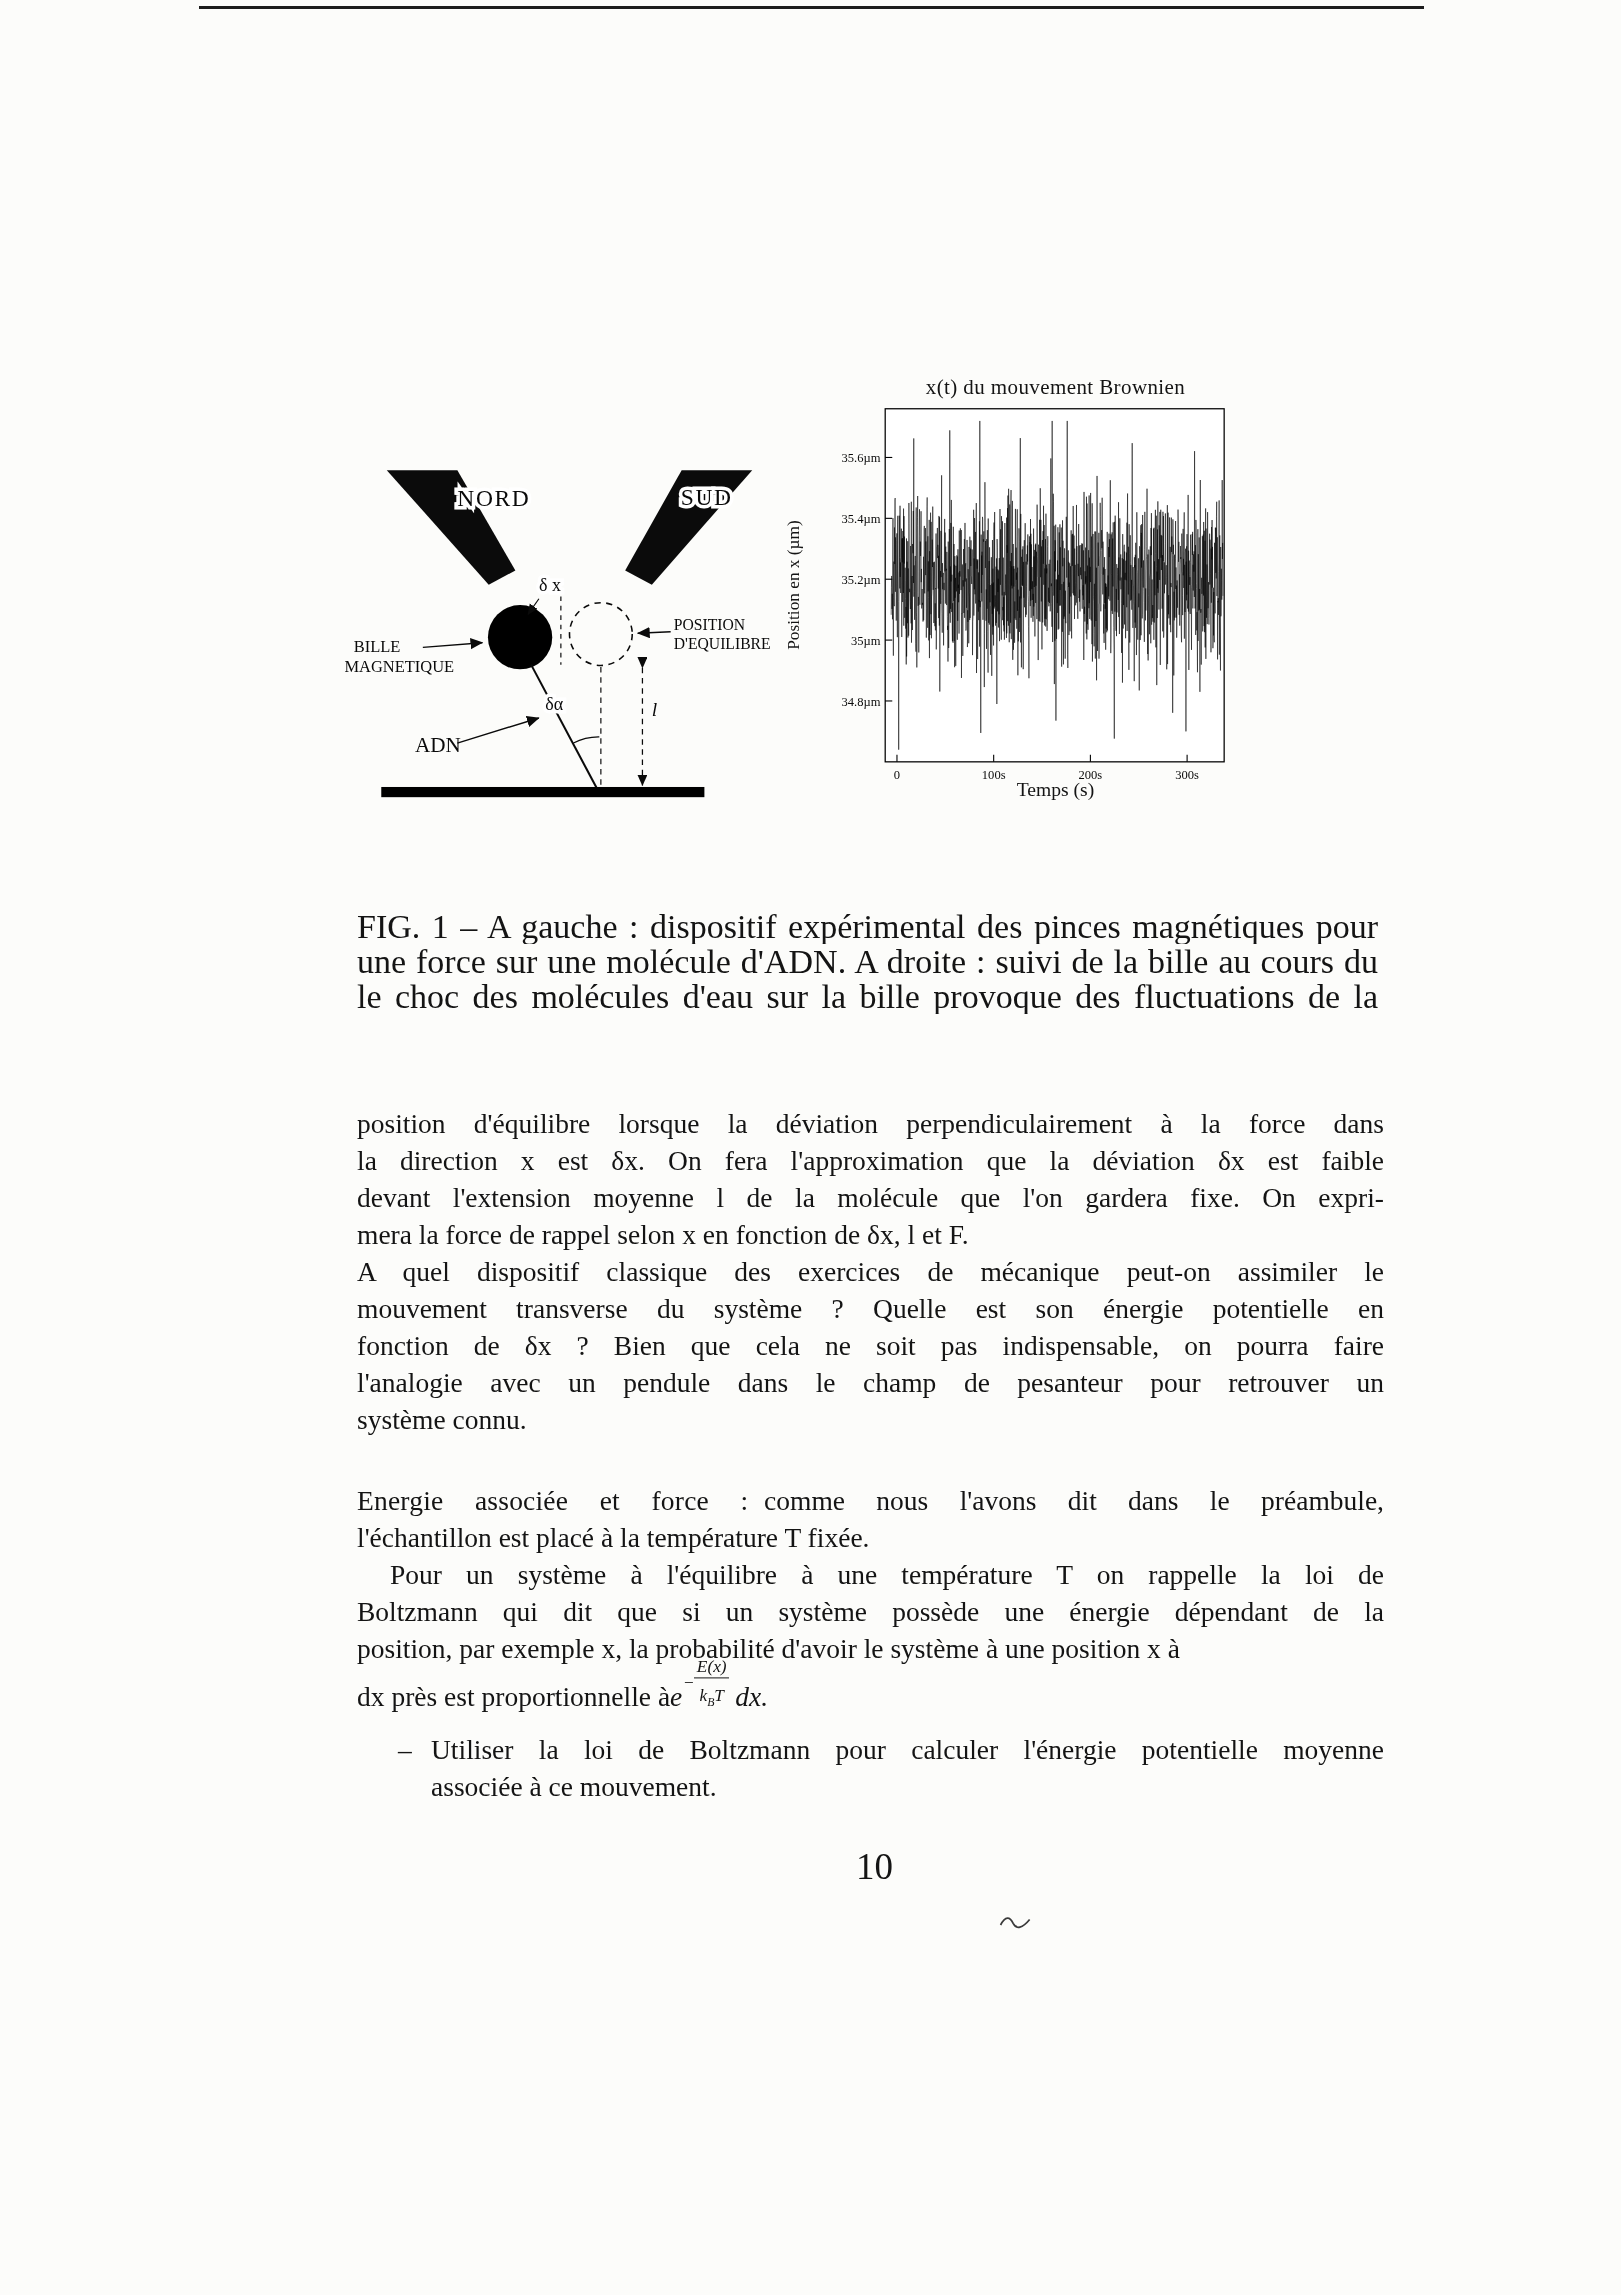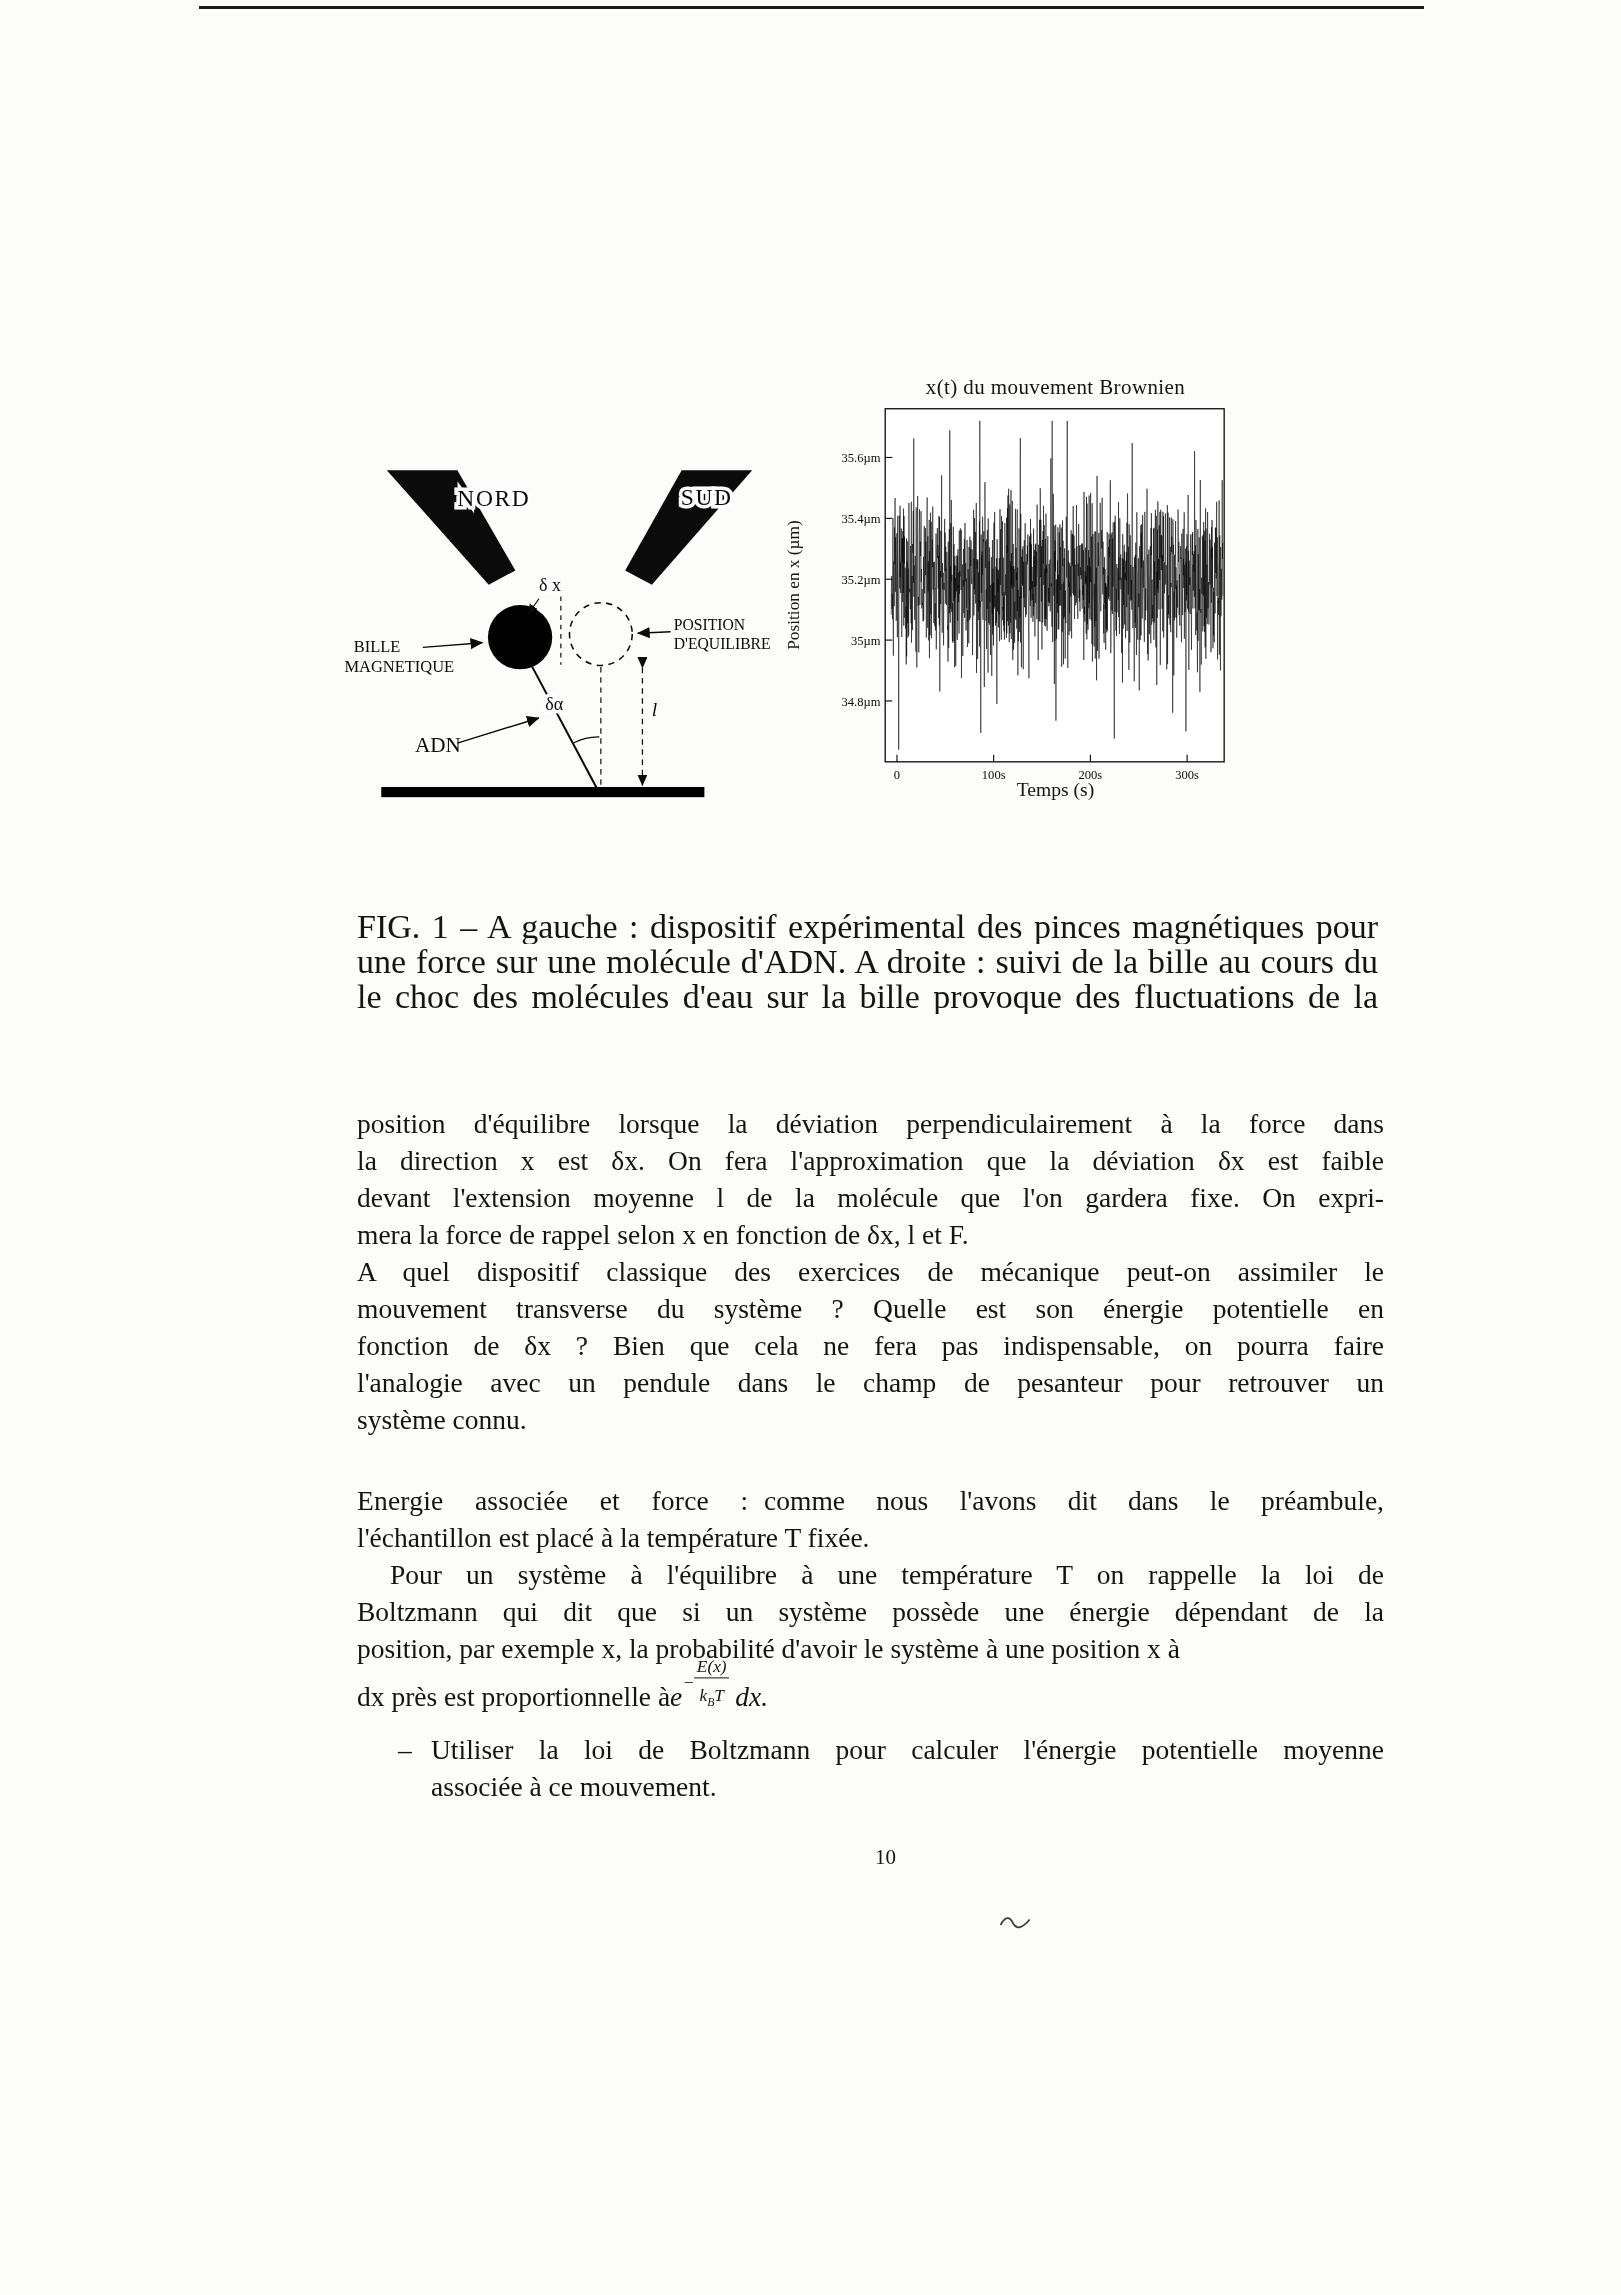--- a/index.html
+++ b/index.html
@@ -44,21 +44,21 @@
   .frac{display:inline-block;text-align:center;margin-left:0.8px;}
   .frac .num{display:block;border-bottom:1.4px solid #141414;padding:0 2.4px 0.8px;}
   .frac .den{display:block;padding-top:9px;}
   .frac sub{font-size:11.8px;}
   .f-suffix{margin-left:6.3px;}
 
   .list-item{position:relative;margin-top:9.4px;margin-left:41px;padding-left:33px;}
   .list-item .dash{position:absolute;left:0;top:0;}
   .list-item .tline{height:37px;}
 
-  .page-number{position:absolute;left:372px;top:1845px;width:1027px;text-align:center;font-size:21px;}
+  .page-number{position:absolute;left:361px;top:1845px;width:1027px;text-align:center;font-size:37px;}
   .squiggle{position:absolute;left:999px;top:1914px;}
 </style>
 </head>
 <body>
 
 <div class="page">
 
   <div class="artifact-line"></div>
 
   <svg class="diagram" viewBox="0 0 590 445">
@@ -138,21 +138,21 @@
   <div class="body-text">
     <div id="para1">
         <div class="tline">position d'équilibre lorsque la déviation perpendiculairement à la force dans</div>
         <div class="tline">la direction x est δx. On fera l'approximation que la déviation δx est faible</div>
         <div class="tline">devant l'extension moyenne l de la molécule que l'on gardera fixe. On expri-</div>
         <div class="tline last">mera la force de rappel selon x en fonction de δx, l et F.</div>
       </div>
     <div id="para2">
         <div class="tline">A quel dispositif classique des exercices de mécanique peut-on assimiler le</div>
         <div class="tline">mouvement transverse du système ? Quelle est son énergie potentielle en</div>
-        <div class="tline">fonction de δx ? Bien que cela ne fera pas indispensable, on pourra faire</div>
+        <div class="tline">fonction de δx ? Bien que cela ne soit pas indispensable, on pourra faire</div>
         <div class="tline">l'analogie avec un pendule dans le champ de pesanteur pour retrouver un</div>
         <div class="tline last">système connu.</div>
       </div>
 
     <div id="energy">
       <div class="tline">
         <span class="bold">Energie associée et force :</span><span class="gap"></span><span>comme nous l'avons dit dans le préambule,</span>
       </div>
       <div class="tline last">l'échantillon est placé à la température T fixée.</div>
     </div>

